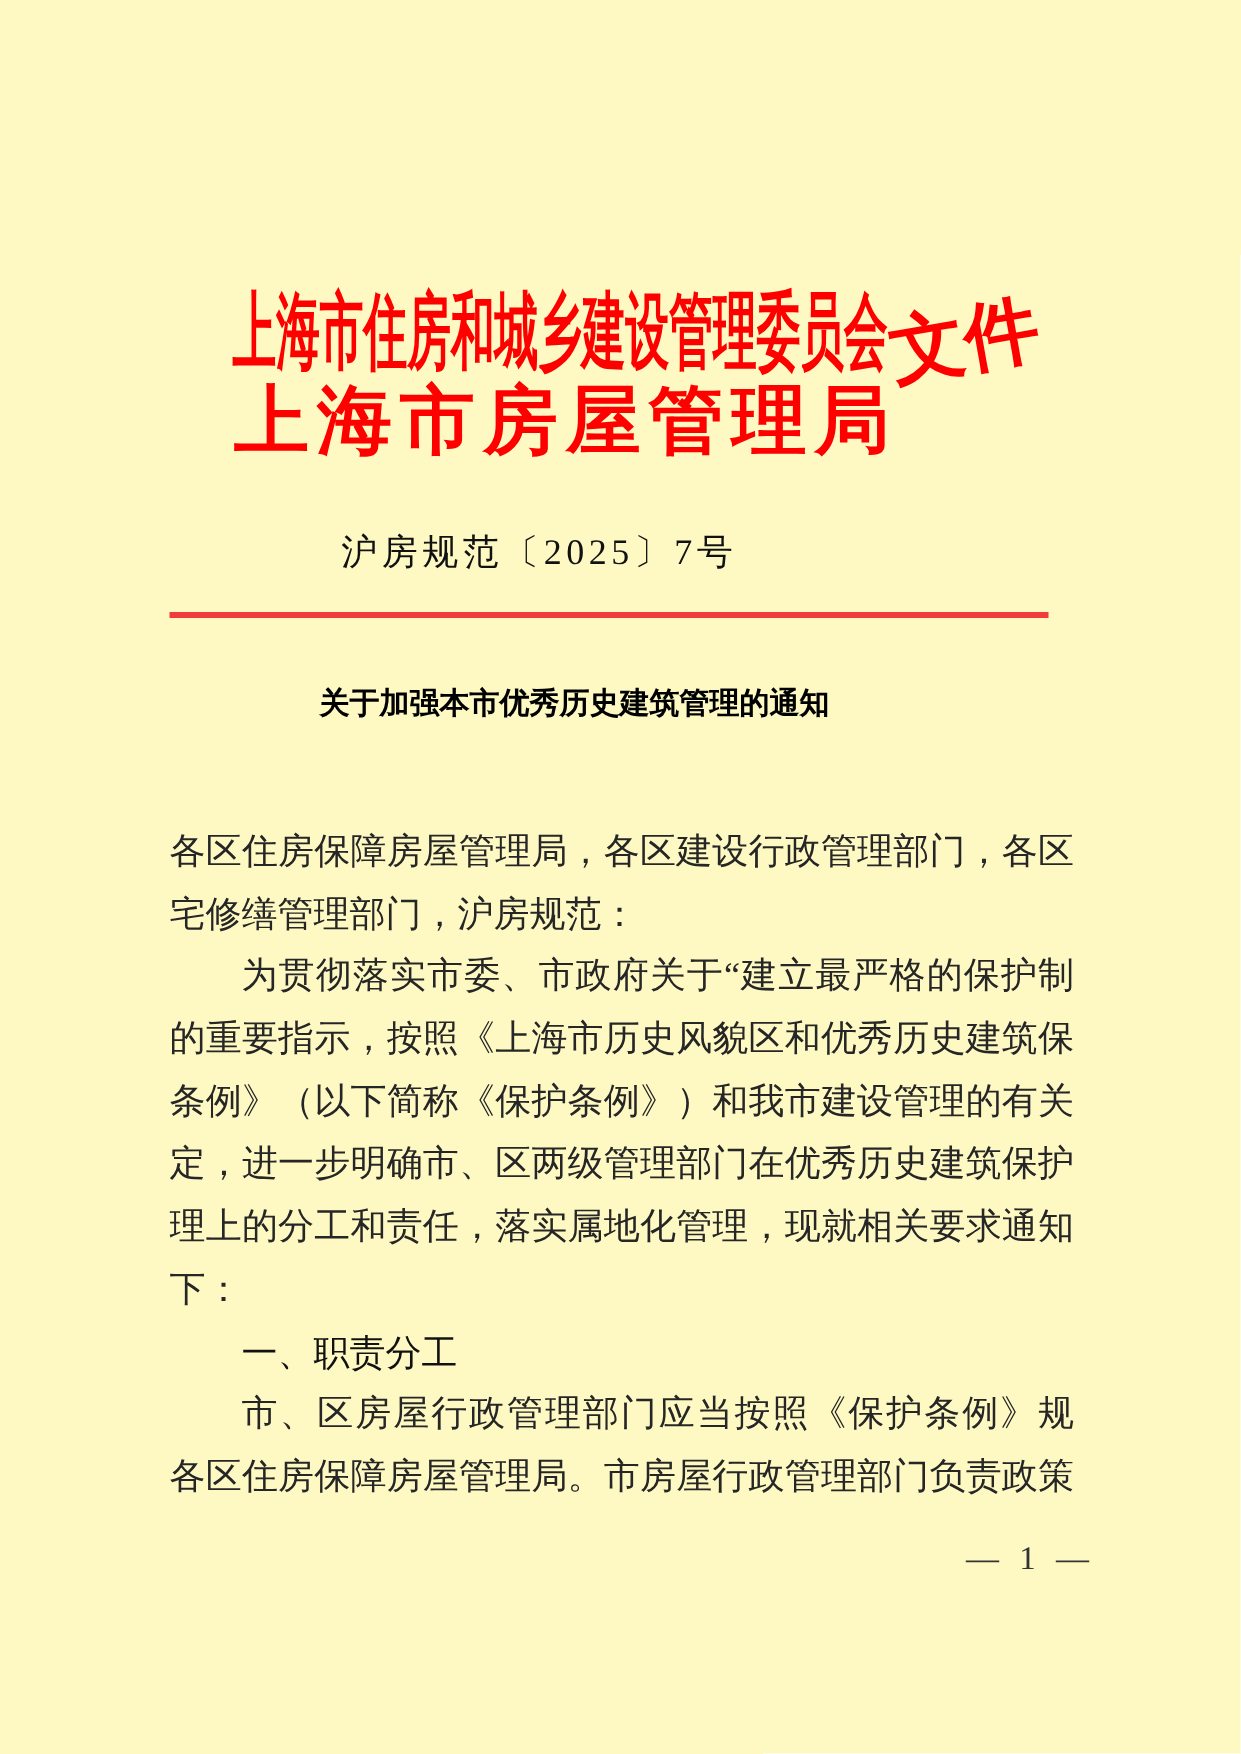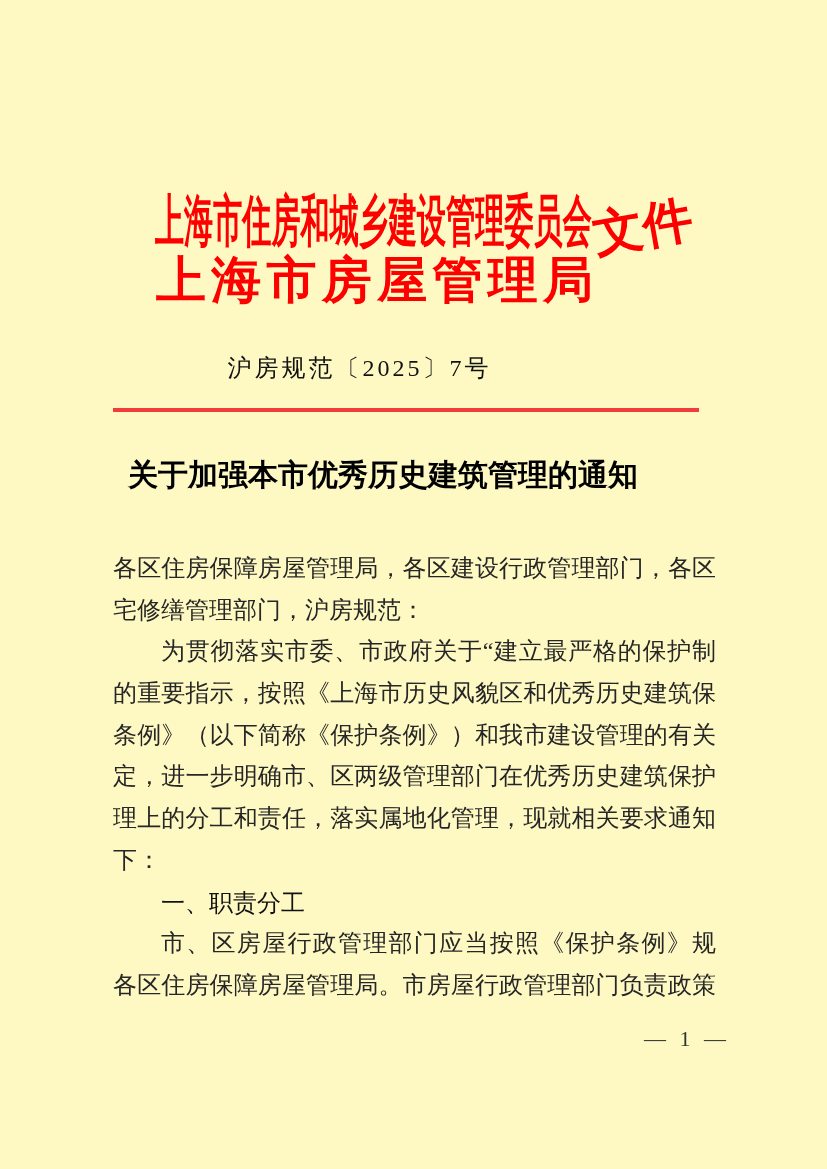--- a/index.html
+++ b/index.html
@@ -59,21 +59,21 @@
     position:absolute; left:113px; top:408px;
     width:586px; height:4px;
     background:#f23c3c;
   }
 
   
   .title {
     position:absolute; left:113px; top:457px;
     width:540px;
     text-align:center;
-    font-size:30px; font-weight:bold;
+    font-size:20px; font-weight:bold;
     color:#000000;
     white-space:nowrap;
     line-height:1.2;
   }
 
   
   .body-block {
     position:absolute; left:113px; top:548px;
     width:603px;
     font-size:24px;

